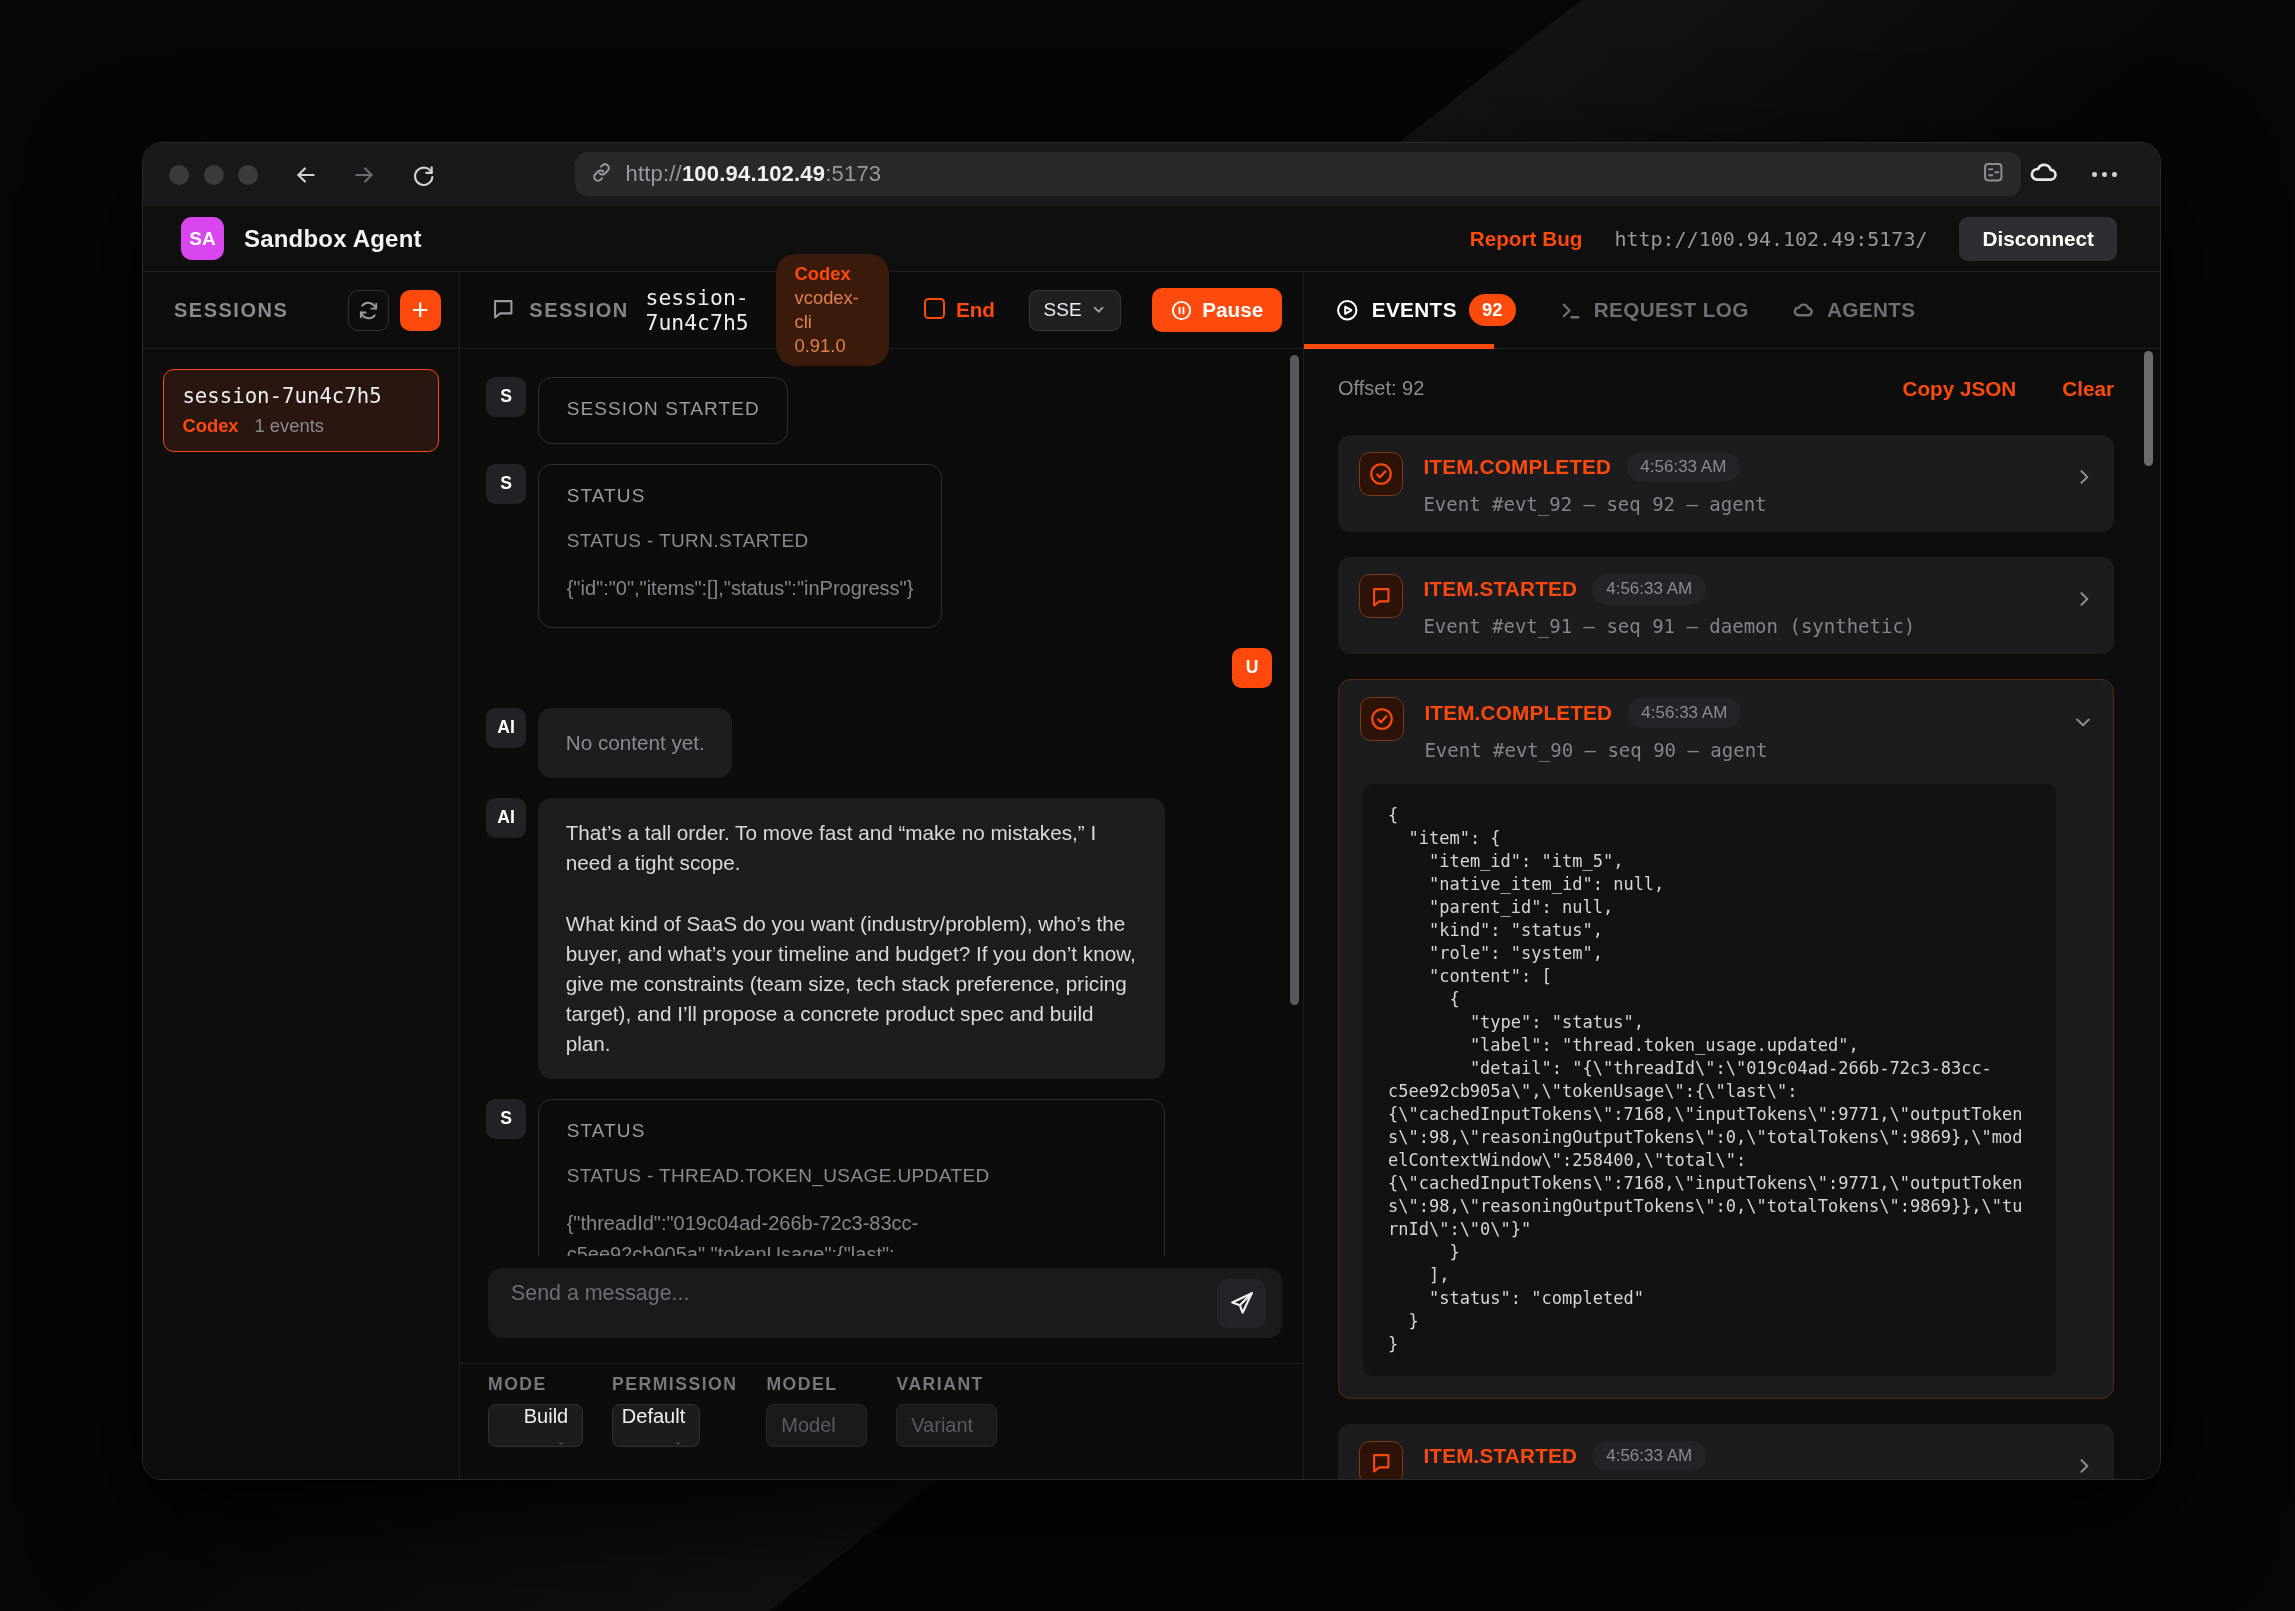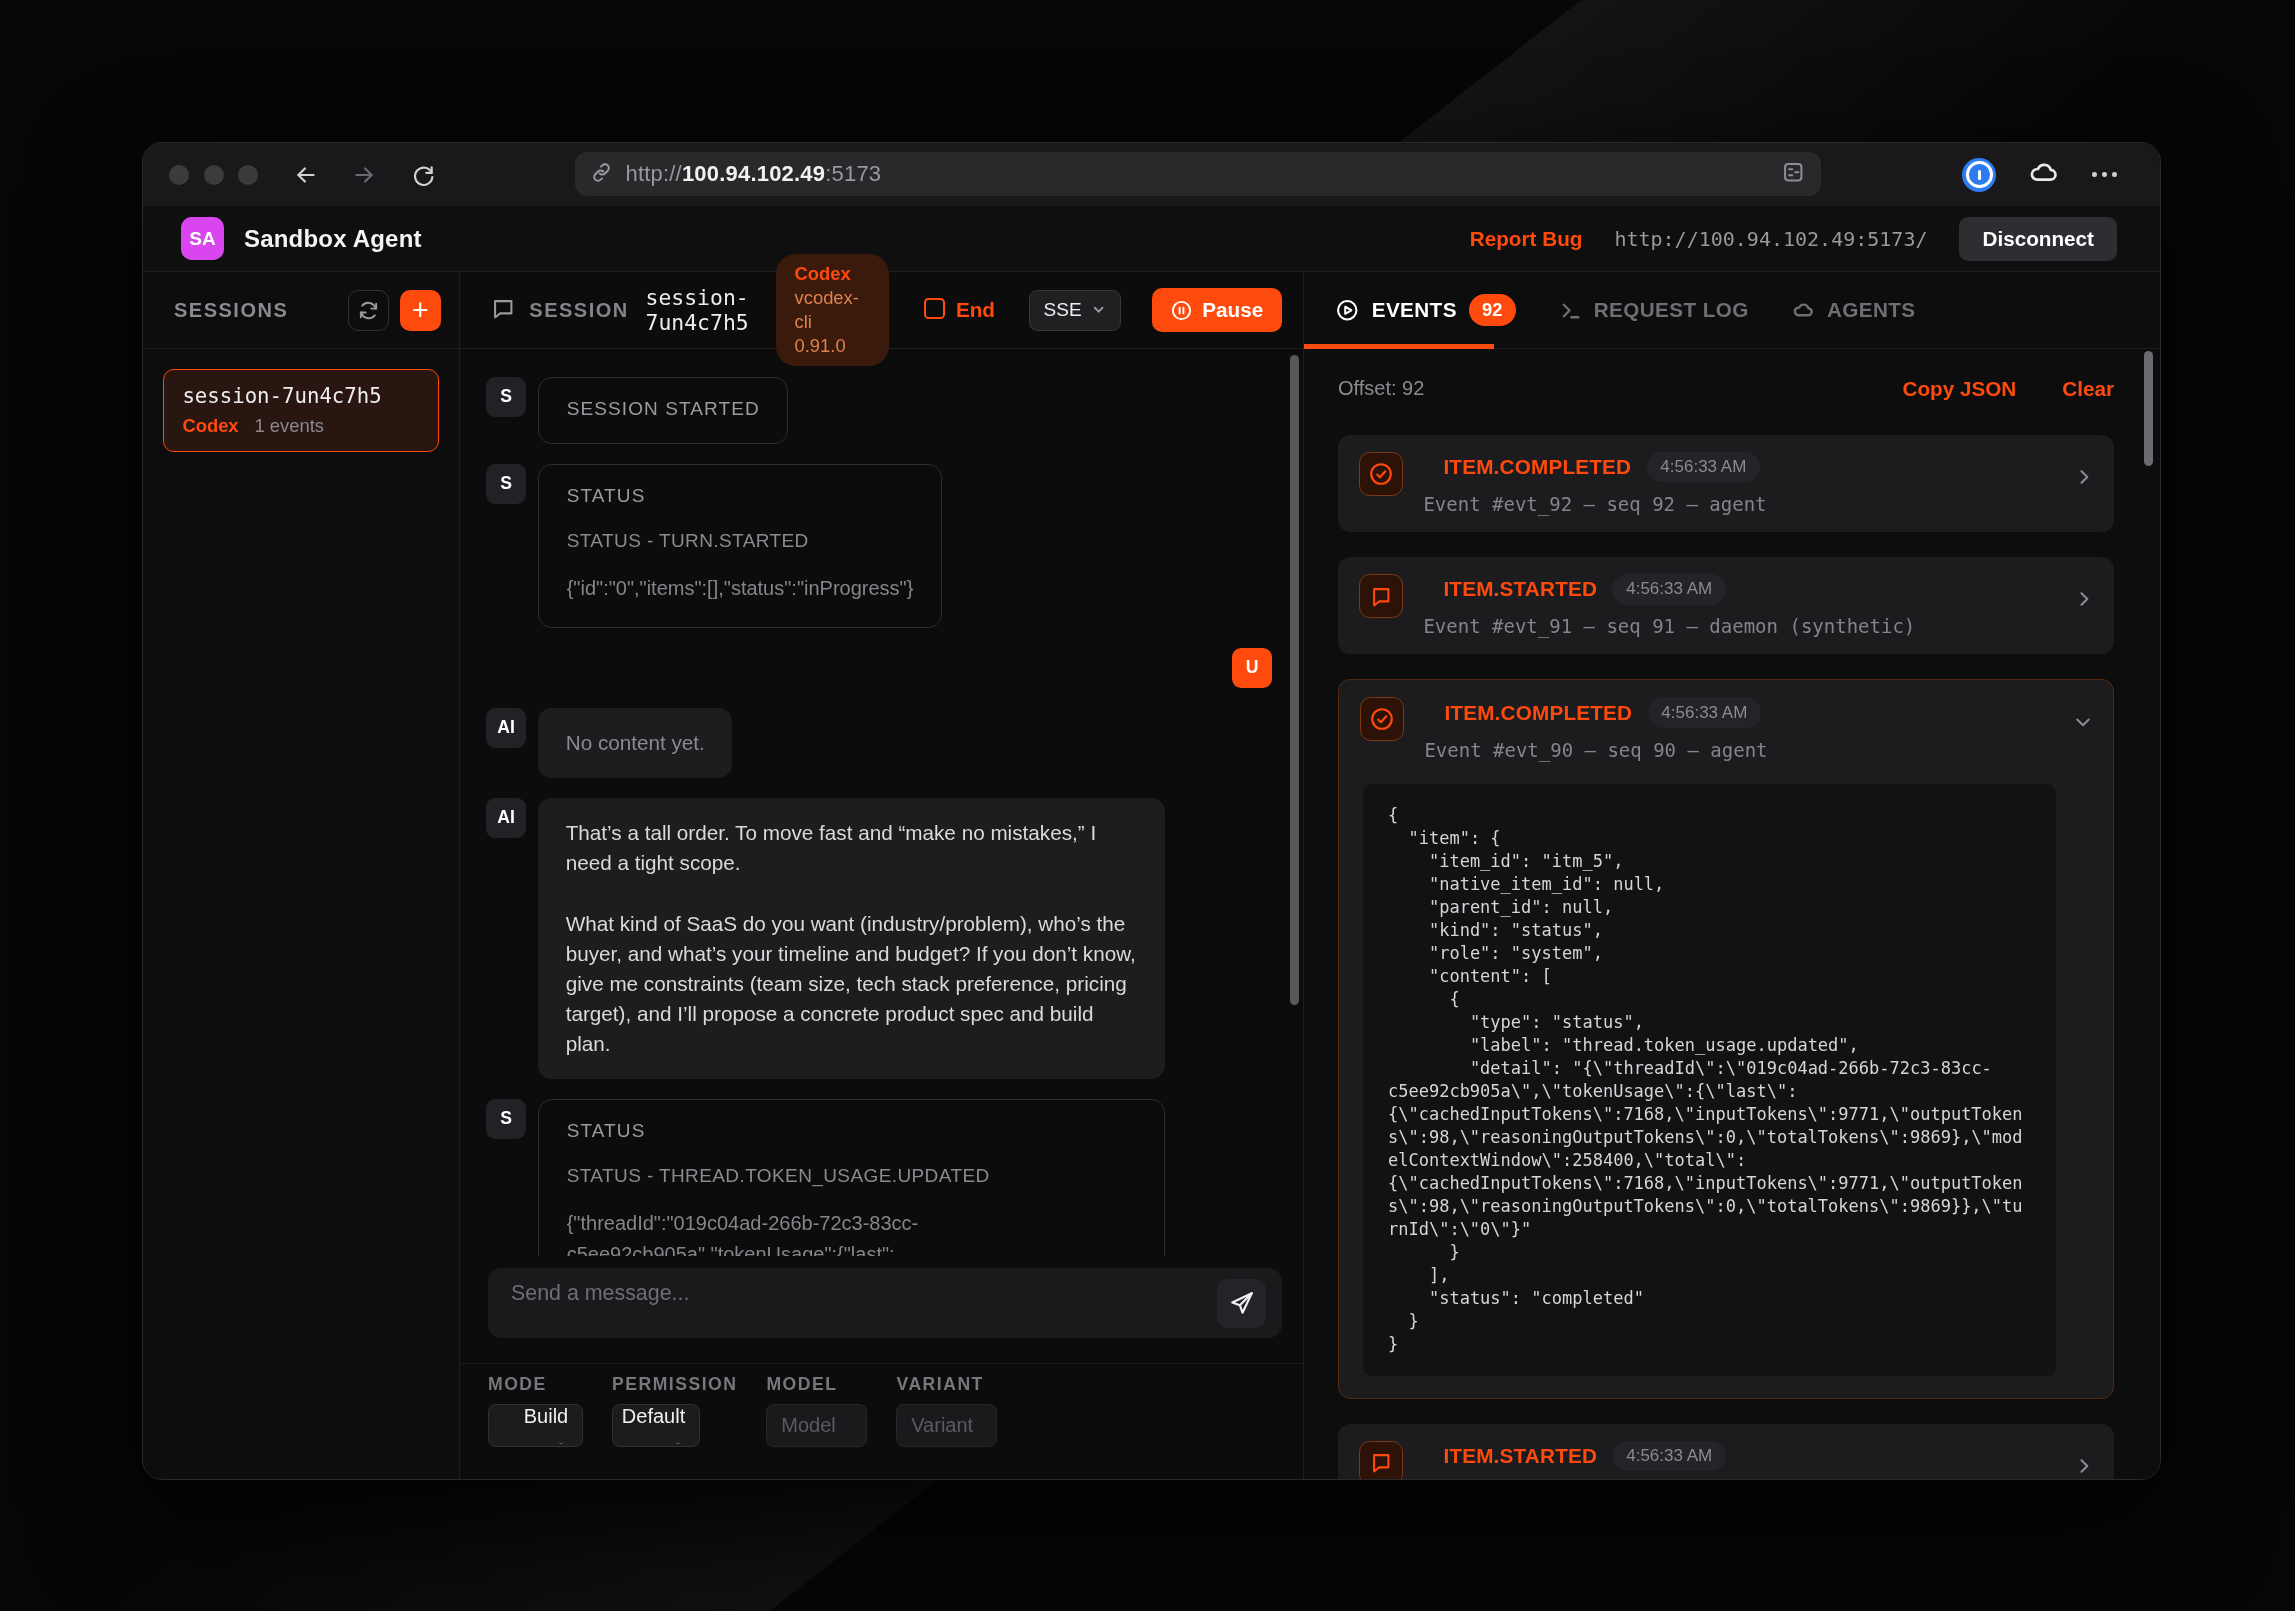--- a/index.html
+++ b/index.html
@@ -13,21 +13,21 @@
   
   .window{position:absolute;left:142px;top:142px;width:2017px;height:1336px;background:#0b0b0c;
           border:0.8px solid #2a2a2d;border-radius:20px;overflow:hidden;box-shadow:0 38px 107px rgba(0,0,0,.85);}
 
   
   .chrome{position:relative;height:63px;background:#19191b;display:flex;align-items:center;}
   .lights{display:flex;gap:14.5px;margin-left:26px;}
   .light{width:20px;height:20px;border-radius:50%;background:#3b3b3e;}
   .navbtns{display:flex;gap:27.5px;margin-left:32px;align-items:center;}
   .navbtn{width:31px;height:31px;display:flex;align-items:center;justify-content:center;}
-  .urlbar{position:absolute;left:432px;top:9.2px;width:1246px;height:44px;border-radius:12.2px;background:#29292c;
+  .urlbar{position:absolute;left:432px;top:9.2px;width:1446px;height:44px;border-radius:12.2px;background:#29292c;
           display:flex;align-items:center;padding:0 15.3px;box-sizing:border-box;}
   .urltext{font-size:22px;margin-left:12.2px;color:#98989d;letter-spacing:0.2px;}
   .urltext b{color:#f1f1f3;font-weight:700;}
   .urlbar .panelicon{margin-left:auto;}
   .chromeright{margin-left:auto;display:flex;align-items:center;gap:32px;margin-right:43px;}
   .onepw{width:34px;height:34px;border-radius:50%;background:#2e7bf0;display:flex;align-items:center;justify-content:center;}
   .onepw .ring{width:20.7px;height:20.7px;border-radius:50%;border:3.1px solid #fff;display:flex;align-items:center;justify-content:center;}
   .onepw .slot{width:3.8px;height:10px;border-radius:2.3px;background:#fff;}
   .dots{display:flex;gap:5.4px;}
   .dots i{width:4.6px;height:4.6px;border-radius:50%;background:#cfcfd2;display:block;}
@@ -127,21 +127,21 @@
   .offsetrow{display:flex;align-items:center;}
   .offsetlbl{font-size:20px;color:#8a8a90;}
   .offsetrow .actions{margin-left:auto;display:flex;gap:46px;}
   .linkbtn{color:#ff4a0d;font-weight:700;font-size:20.7px;}
   .ev-list{margin-top:34px;display:flex;flex-direction:column;gap:25px;}
   .ev-card{background:#1c1c1f;border-radius:12.2px;position:relative;padding:17px 54px 17px 21.4px;box-sizing:border-box;}
   .ev-card.expanded{border:1.5px solid #53290f;}
   .ev-top{display:flex;gap:20px;}
   .ev-icon{width:44px;height:44px;border-radius:10.7px;background:#2d1307;border:1.5px solid #7a3a16;
            display:flex;align-items:center;justify-content:center;flex:0 0 auto;box-sizing:border-box;}
-  .ev-type-row{display:flex;align-items:center;gap:15.3px;margin-left:20px;}
+  .ev-type-row{display:flex;align-items:center;gap:15.3px;}
   .ev-type{color:#ff4a0d;font-weight:800;font-size:20.7px;letter-spacing:0.2px;}
   .ev-time{background:#242428;border-radius:764px;padding:5.4px 13.8px;font-size:17px;color:#8a8a90;}
   .ev-meta{margin-top:10.7px;font-family:"DejaVu Sans Mono",monospace;font-size:19px;color:#84848a;}
   .ev-chev{position:absolute;right:20px;top:32px;}
   .ev-code{margin:23px 3.1px 4.6px;background:#121215;border-radius:9.2px;padding:20px 24.5px;
            font-family:"DejaVu Sans Mono",monospace;font-size:17px;line-height:23px;color:#d6d6d8;
            white-space:pre-wrap;overflow-wrap:anywhere;}
   .ev-thumb{position:absolute;right:6.9px;top:79px;width:9.2px;height:115px;border-radius:4.6px;background:#6a6a6f;}
 </style>
 </head>

